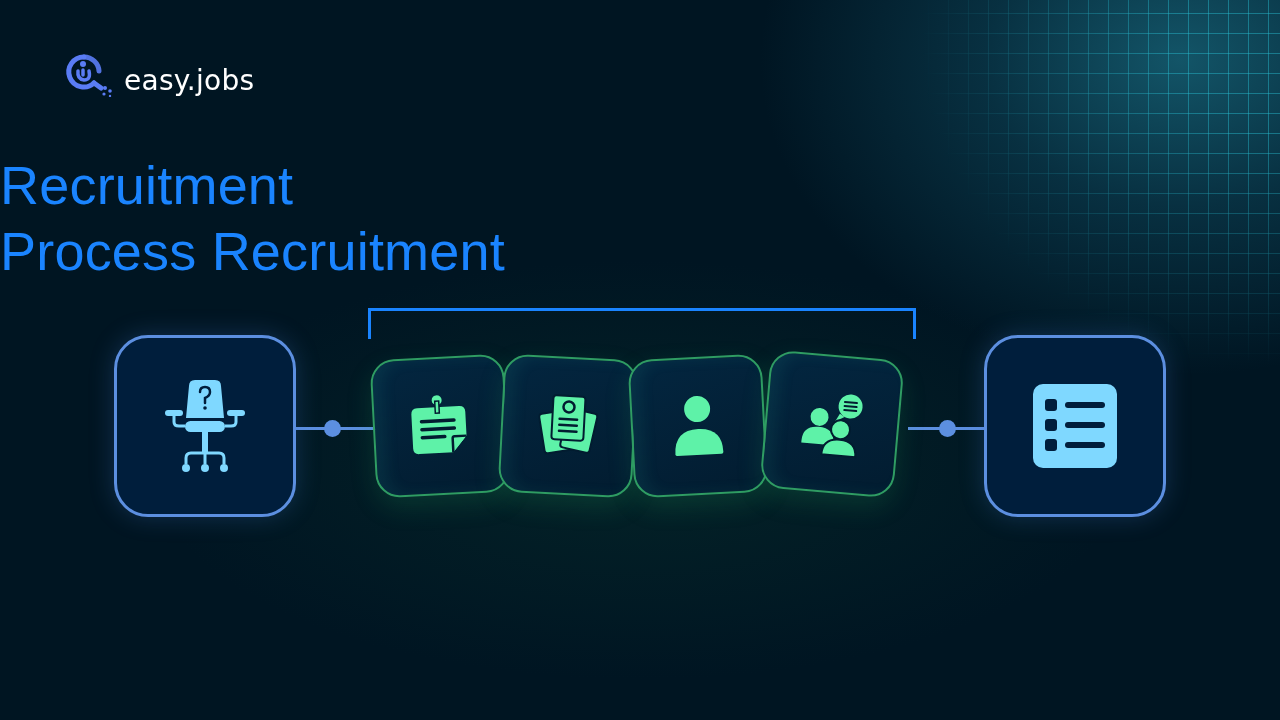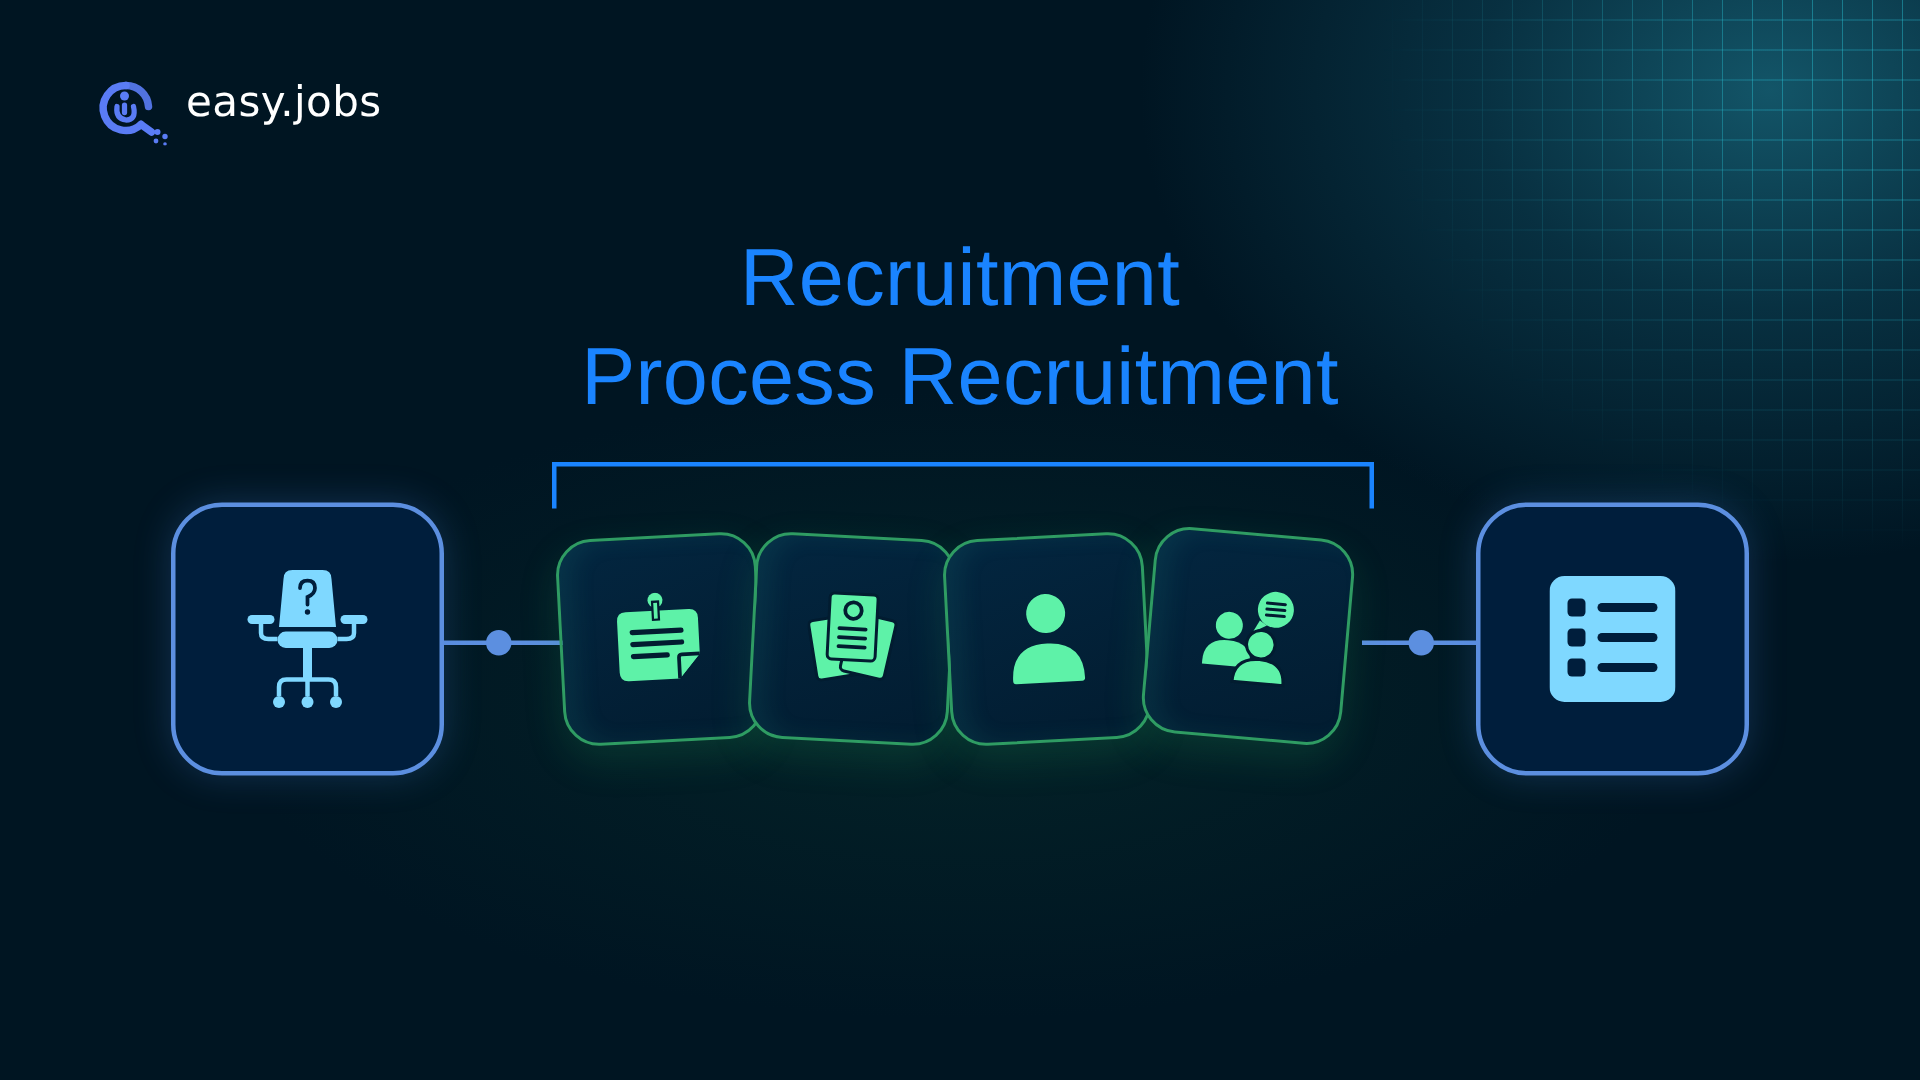--- a/index.html
+++ b/index.html
@@ -20,31 +20,31 @@
       background-image:
         linear-gradient(to right, rgba(40, 190, 210, 0.45) 1px, transparent 1px),
         linear-gradient(to bottom, rgba(40, 190, 210, 0.45) 1px, transparent 1px);
       background-size: 20px 20px;
       background-position: 8px 13px;
       -webkit-mask-image: radial-gradient(ellipse 360px 330px at 100% 10%, #000 30%, transparent 100%);
       mask-image: radial-gradient(ellipse 360px 330px at 100% 10%, #000 30%, transparent 100%);
     }
     .logo {
       position: absolute; left: 64px; top: 51px;
-      display: flex; align-items: flex-start; gap: 8px;
+      display: flex; align-items: flex-end; gap: 8px;
     }
     .logo-icon { width: 52px; height: 46px; }
     .logo-text {
       color: #ffffff; font-size: 28px; letter-spacing: 0.3px;
       font-family: "DejaVu Sans", sans-serif;
       font-weight: 400;
     }
     .title {
       position: absolute; left: 0; right: 0; top: 152px;
-      text-align: center;
+      text-align: left;
       color: #1a84ff;
       font-size: 54px; line-height: 66px;
       font-weight: 400;
       letter-spacing: 0.2px;
     }
     .bracket {
       position: absolute; left: 368px; top: 308px;
       width: 548px; height: 31px;
       border: 3px solid #1a84ff; border-bottom: none;
     }

